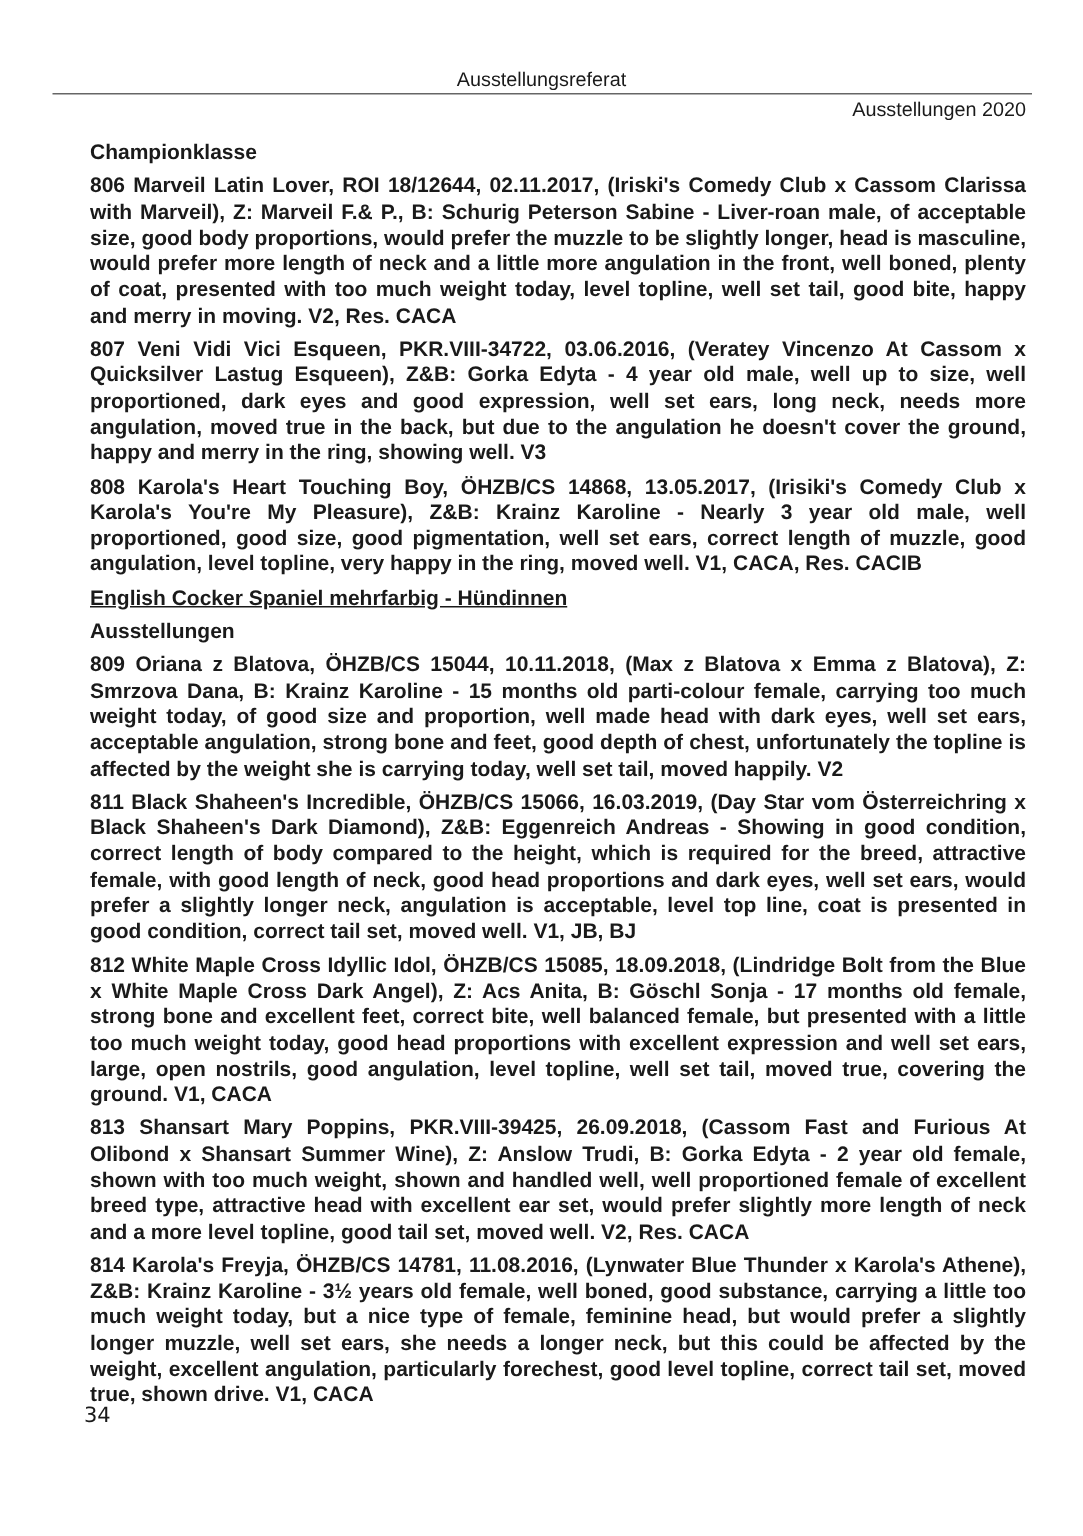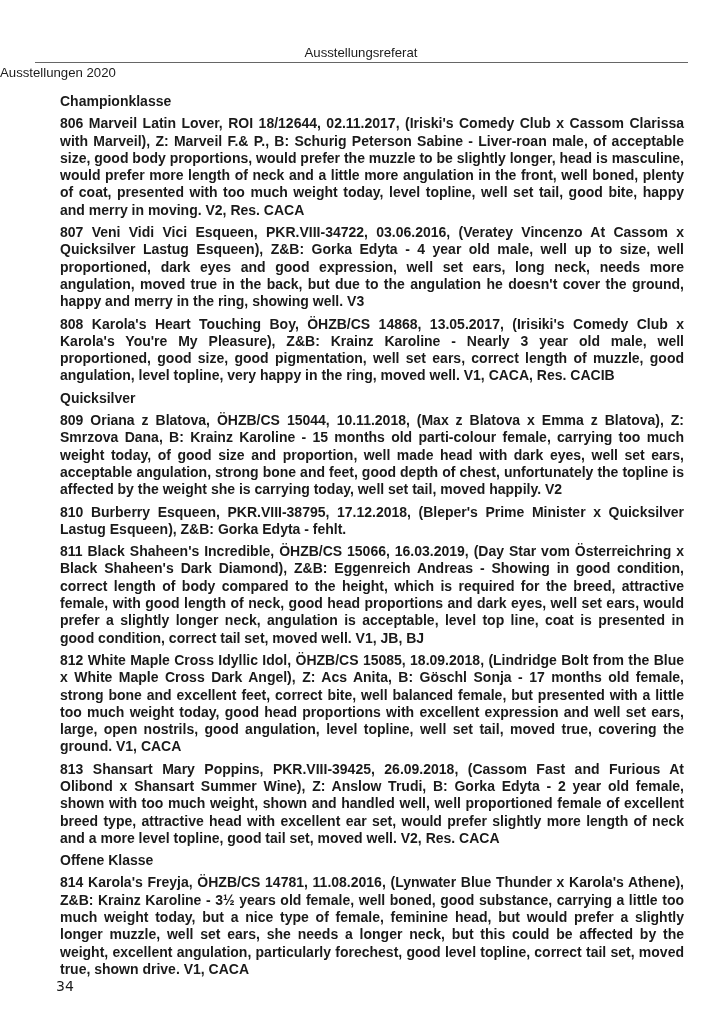--- a/index.html
+++ b/index.html
@@ -1,41 +1,40 @@
 <!DOCTYPE html>
 <html><head>
 <meta charset="utf-8">
 <style>
   html, body { margin:0; padding:0; background:#ffffff; }
   body { width:722px; height:1024px; position:relative; overflow:hidden; color:#1a1a1a;
          font-family:"Liberation Sans", sans-serif; }
   .header-top { position:absolute; top:45px; left:0; width:722px; text-align:center; font-size:13.2px; }
   .rule { position:absolute; top:62px; left:35px; width:653px; height:0; border-top:1.5px solid #666; }
-  .header-bottom { position:absolute; top:65px; left:0; width:668px; text-align:left; font-size:13.2px; }
+  .header-bottom { position:absolute; top:65px; left:16px; width:668px; text-align:right; font-size:13.2px; }
   .content { position:absolute; top:93px; left:60px; width:624px; font-size:14px; line-height:17.3px; }
   .class-heading { font-weight:bold; margin:0 0 5px 0; }
   .breed-heading { font-weight:bold; text-decoration:underline; margin:0 0 5px 0; }
   .entry { text-align:justify; margin:0 0 5px 0;font-weight:bold; }
-  .page-number { position:absolute; top:978px; left:56px; font-size:14px; font-family:"DejaVu Sans", sans-serif; }
+  .page-number { position:absolute; top:936px; left:56px; font-size:14px; font-family:"DejaVu Sans", sans-serif; }
 </style>
 </head>
 <body>
 
 <div class="header-top">Ausstellungsreferat</div>
 <div class="rule"></div>
 <div class="header-bottom">Ausstellungen 2020</div>
 
 <div class="content">
   <div class="class-heading">Championklasse</div>
   <div class="entry">806 Marveil Latin Lover, ROI 18/12644, 02.11.2017, (Iriski's Comedy Club x Cassom Clarissa with Marveil), Z: Marveil F.&amp; P., B: Schurig Peterson Sabine - Liver-roan male, of acceptable size, good body proportions, would prefer the muzzle to be slightly longer, head is masculine, would prefer more length of neck and a little more angulation in the front, well boned, plenty of coat, presented with too much weight today, level topline, well set tail, good bite, happy and merry in moving. V2, Res. CACA</div>
   <div class="entry">807 Veni Vidi Vici Esqueen, PKR.VIII-34722, 03.06.2016, (Veratey Vincenzo At Cassom x Quicksil­ver Lastug Esqueen), Z&amp;B: Gorka Edyta - 4 year old male, well up to size, well proportioned, dark eyes and good expression, well set ears, long neck, needs more angulation, moved true in the back, but due to the angulation he doesn't cover the ground, happy and merry in the ring, showing well. V3</div>
   <div class="entry">808 Karola's Heart Touching Boy, ÖHZB/CS 14868, 13.05.2017, (Irisiki's Comedy Club x Karola's You're My Pleasure), Z&amp;B: Krainz Karoline - Nearly 3 year old male, well proportioned, good size, good pigmentation, well set ears, correct length of muzzle, good angulation, level topline, very happy in the ring, moved well. V1, CACA, Res. CACIB</div>
-  <div class="class-heading">Quicksilver</div>
+  <div class="breed-heading">English Cocker Spaniel mehrfarbig - Hündinnen</div>
+  <div class="class-heading">Ausstellungen</div>
   <div class="entry">809 Oriana z Blatova, ÖHZB/CS 15044, 10.11.2018, (Max z Blatova x Emma z Blatova), Z: Smrzova Dana, B: Krainz Karoline - 15 months old parti-colour female, carrying too much weight today, of good size and proportion, well made head with dark eyes, well set ears, acceptable angulation, strong bone and feet, good depth of chest, unfortunately the topline is affected by the weight she is carrying today, well set tail, moved happily. V2</div>
-  <div class="entry">810 Burberry Esqueen, PKR.VIII-38795, 17.12.2018, (Bleper's Prime Minister x Quicksilver Lastug Esqueen), Z&amp;B: Gorka Edyta - fehlt.</div>
   <div class="entry">811 Black Shaheen's Incredible, ÖHZB/CS 15066, 16.03.2019, (Day Star vom Österreichring x Black Shaheen's Dark Diamond), Z&amp;B: Eggenreich Andreas - Showing in good condition, correct length of body compared to the height, which is required for the breed, attractive female, with good length of neck, good head proportions and dark eyes, well set ears, would prefer a slightly longer neck, angu­lation is acceptable, level top line, coat is presented in good condition, correct tail set, moved well. V1, JB, BJ</div>
   <div class="entry">812 White Maple Cross Idyllic Idol, ÖHZB/CS 15085, 18.09.2018, (Lindridge Bolt from the Blue x White Maple Cross Dark Angel), Z: Acs Anita, B: Göschl Sonja - 17 months old female, strong bone and excellent feet, correct bite, well balanced female, but presented with a little too much weight today, good head proportions with excellent expression and well set ears, large, open nostrils, good angulation, level topline, well set tail, moved true, covering the ground. V1, CACA</div>
   <div class="entry">813 Shansart Mary Poppins, PKR.VIII-39425, 26.09.2018, (Cassom Fast and Furious At Olibond x Shansart Summer Wine), Z: Anslow Trudi, B: Gorka Edyta - 2 year old female, shown with too much weight, shown and handled well, well proportioned female of excellent breed type, attractive head with excellent ear set, would prefer slightly more length of neck and a more level topline, good tail set, moved well. V2, Res. CACA</div>
-  <div class="class-heading">Offene Klasse</div>
   <div class="entry">814 Karola's Freyja, ÖHZB/CS 14781, 11.08.2016, (Lynwater Blue Thunder x Karola's Athene), Z&amp;B: Krainz Karoline - 3½ years old female, well boned, good substance, carrying a little too much weight today, but a nice type of female, feminine head, but would prefer a slightly longer muzzle, well set ears, she needs a longer neck, but this could be affected by the weight, excellent angulation, particu­larly forechest, good level topline, correct tail set, moved true, shown drive. V1, CACA</div>
 </div>
 
 <div class="page-number">34</div>
 
 </body></html>

